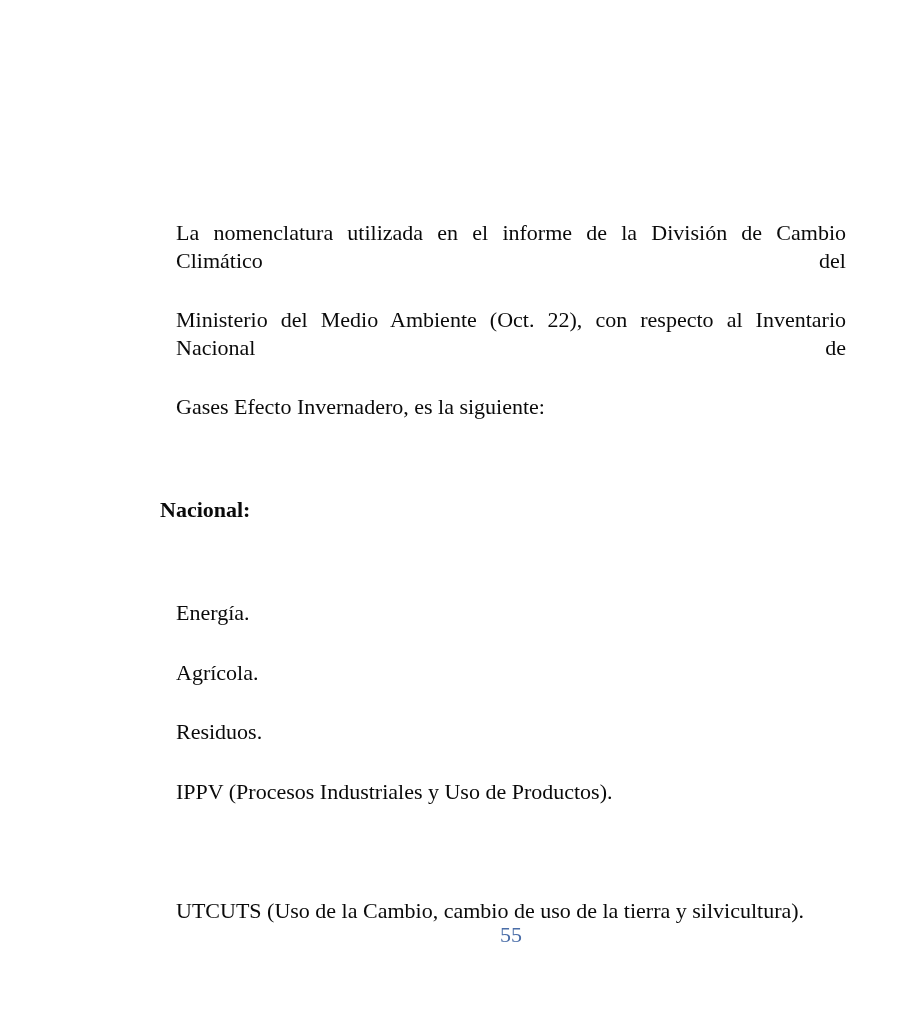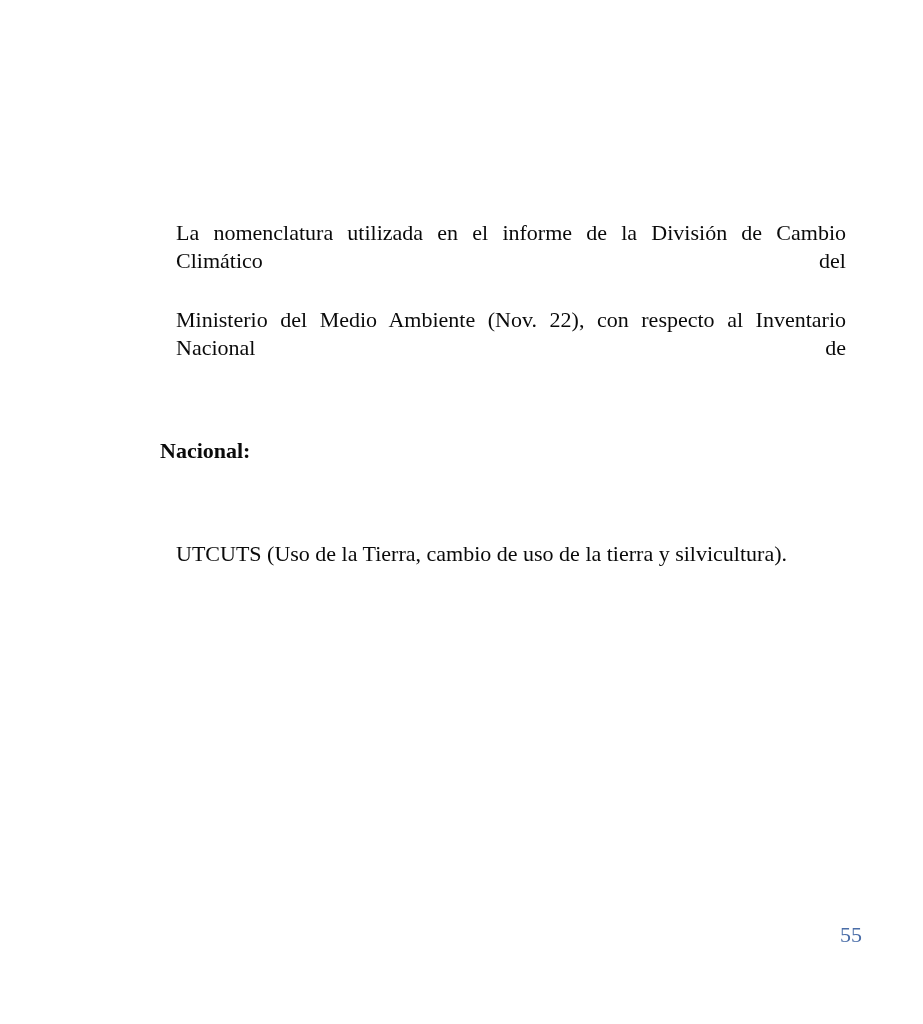--- a/index.html
+++ b/index.html
@@ -31,44 +31,51 @@
     text-align: justify;
     text-align-last: justify;
   }
   .lastline { text-align: left; }
   .heading { font-weight: bold; }
   .footer {
     position: absolute;
     left: 96px;
     top: 873px;
     width: 766px;
-    text-align: right;
+    text-align: center;
     font-size: 22px;
     line-height: 27.5px;
     color: #4a6da8;
   }
 </style>
 </head>
 <body>
 
 <div class="page">
 
   <div class="content">
 
     <div class="block">
       <div class="jline">La nomenclatura utilizada en el informe de la División de Cambio Climático del</div>
-      <div class="jline">Ministerio del Medio Ambiente (Nov. 22), con respecto al Inventario Nacional de</div>
+      <div class="jline">Ministerio del Medio Ambiente (Oct. 22), con respecto al Inventario Nacional de</div>
+      <div class="lastline">Gases Efecto Invernadero, es la siguiente:</div>
     </div>
 
     <div class="block heading">Nacional:</div>
 
+    <div class="block">
+      <div>Energía.</div>
+      <div>Agrícola.</div>
+      <div>Residuos.</div>
+      <div>IPPV (Procesos Industriales y Uso de Productos).</div>
+    </div>
 
 
     <div class="block">
-      <div>UTCUTS (Uso de la Tierra, cambio de uso de la tierra y silvicultura).</div>
+      <div>UTCUTS (Uso de la Cambio, cambio de uso de la tierra y silvicultura).</div>
     </div>
 
   </div>
 
   <div class="footer">
     <span>55</span>
   </div>
 
 </div>
 

